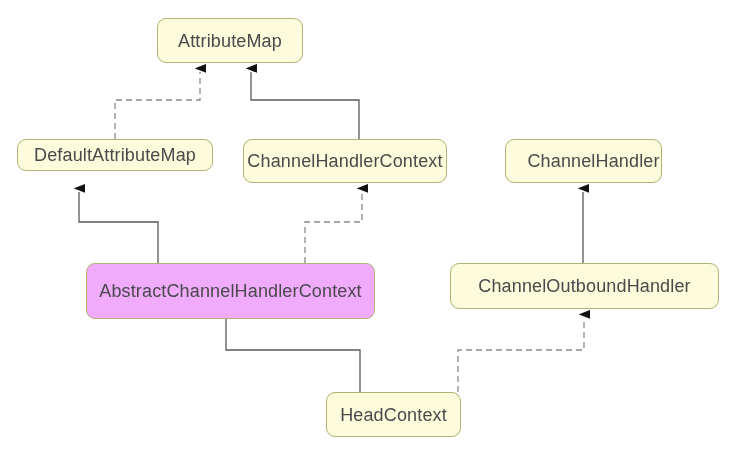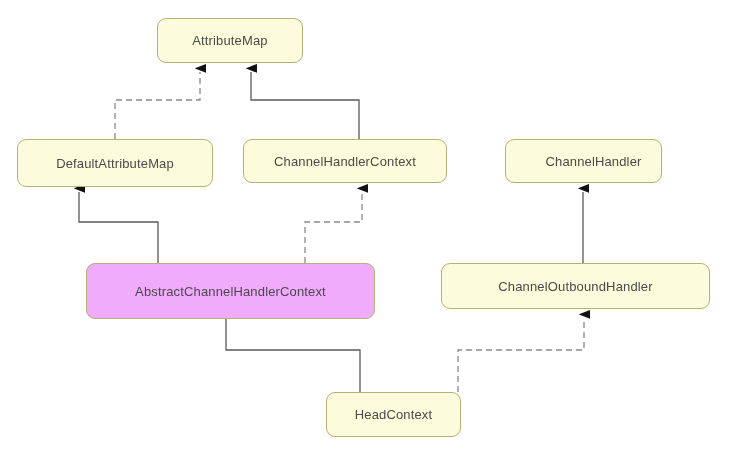--- a/index.html
+++ b/index.html
@@ -33,21 +33,21 @@
     background: #fcfbdb;
     border: 1px solid #b2b274;
     border-radius: 9px;
     display: flex;
     align-items: center;
     justify-content: center;
     z-index: 2;
   }
   .uml-class-label {
     font-family: "Liberation Sans", sans-serif;
-    font-size: 13px;
+    font-size: 18px;
     color: #4a4a4a;
     letter-spacing: 0.15px;
     white-space: nowrap;
     line-height: 1;
   }
 </style>
 </head>
 <body>
 
 <div id="diagram-canvas" style="background: rgb(255, 255, 255); width: 734px; height: 459px;">
@@ -82,37 +82,37 @@
     <path d="M 360 392 L 360 350 L 226 350 L 226 318" fill="none" stroke="#5a5a5a" stroke-width="1.3" marker-end="url(#arrow-solid)"></path>
 
     
     <path d="M 458 392 L 458 350 L 584 350 L 584 318" fill="none" stroke="#8a8a8a" stroke-width="1.3" stroke-dasharray="6,4" marker-end="url(#arrow-dashed)"></path>
   </svg>
 
   <div class="uml-class-box" style="left: 157px; top: 18px; width: 146px; height: 45px; background: rgb(252, 251, 219); border-color: rgb(178, 178, 116);">
     <span class="uml-class-label" style="color: rgb(74, 74, 74);">AttributeMap</span>
   </div>
 
-  <div class="uml-class-box" style="left: 17px; top: 139px; width: 196px; height: 48px; background: rgb(252, 251, 219); border-color: rgb(178, 178, 116);">
+  <div class="uml-class-box" style="left: 17px; top: 139px; width: 196px; height: 32px; background: rgb(252, 251, 219); border-color: rgb(178, 178, 116);">
     <span class="uml-class-label" style="color: rgb(74, 74, 74);">DefaultAttributeMap</span>
   </div>
 
   <div class="uml-class-box" style="left: 243px; top: 139px; width: 204px; height: 44px; background: rgb(252, 251, 219); border-color: rgb(178, 178, 116);">
     <span class="uml-class-label" style="color: rgb(74, 74, 74);">ChannelHandlerContext</span>
   </div>
 
   <div class="uml-class-box" style="left: 505px; top: 139px; width: 157px; height: 44px; background: rgb(252, 251, 219); border-color: rgb(178, 178, 116);">
     <span class="uml-class-label" style="color: rgb(74, 74, 74); margin-left: 20px;">ChannelHandler</span>
   </div>
 
   <div class="uml-class-box" style="left: 86px; top: 263px; width: 289px; height: 56px; background: #f0abfc; border-color: rgb(178, 178, 116);">
     <span class="uml-class-label" style="color: rgb(74, 74, 74);">AbstractChannelHandlerContext</span>
   </div>
 
-  <div class="uml-class-box" style="left: 441px; top: 263px; width: 269px; height: 46px; background: rgb(252, 251, 219); border-color: rgb(178, 178, 116);">
+  <div class="uml-class-box" style="left: 450px; top: 263px; width: 269px; height: 46px; background: rgb(252, 251, 219); border-color: rgb(178, 178, 116);">
     <span class="uml-class-label" style="color: rgb(74, 74, 74);">ChannelOutboundHandler</span>
   </div>
 
   <div class="uml-class-box" style="left: 326px; top: 392px; width: 135px; height: 45px; background: rgb(252, 251, 219); border-color: rgb(178, 178, 116);">
     <span class="uml-class-label" style="color: rgb(74, 74, 74);">HeadContext</span>
   </div>
 
 </div>
 
 </body></html>

